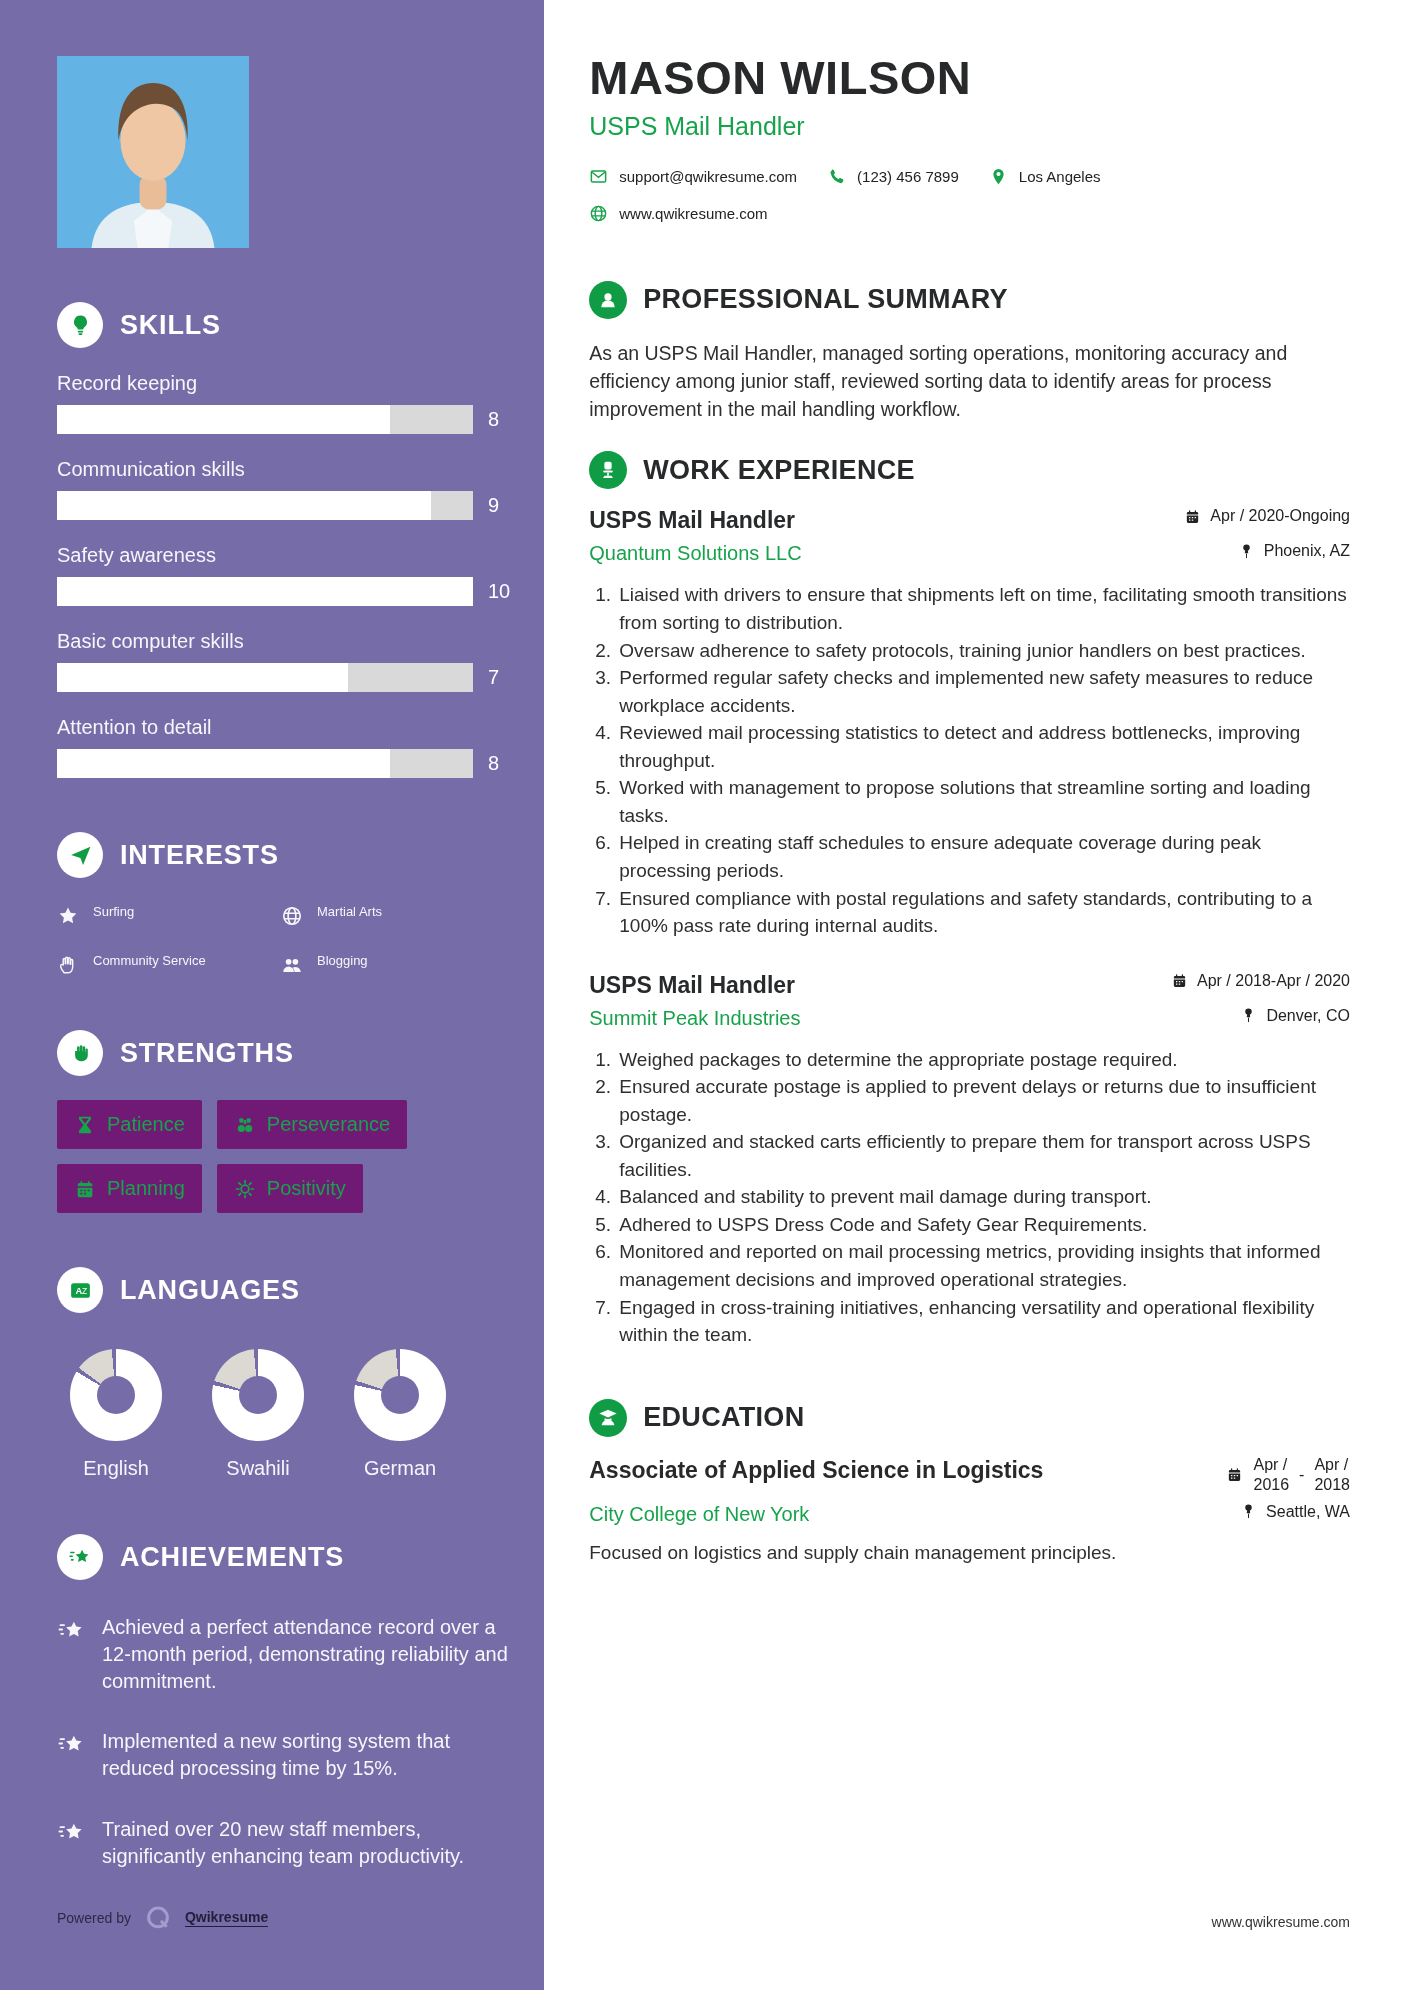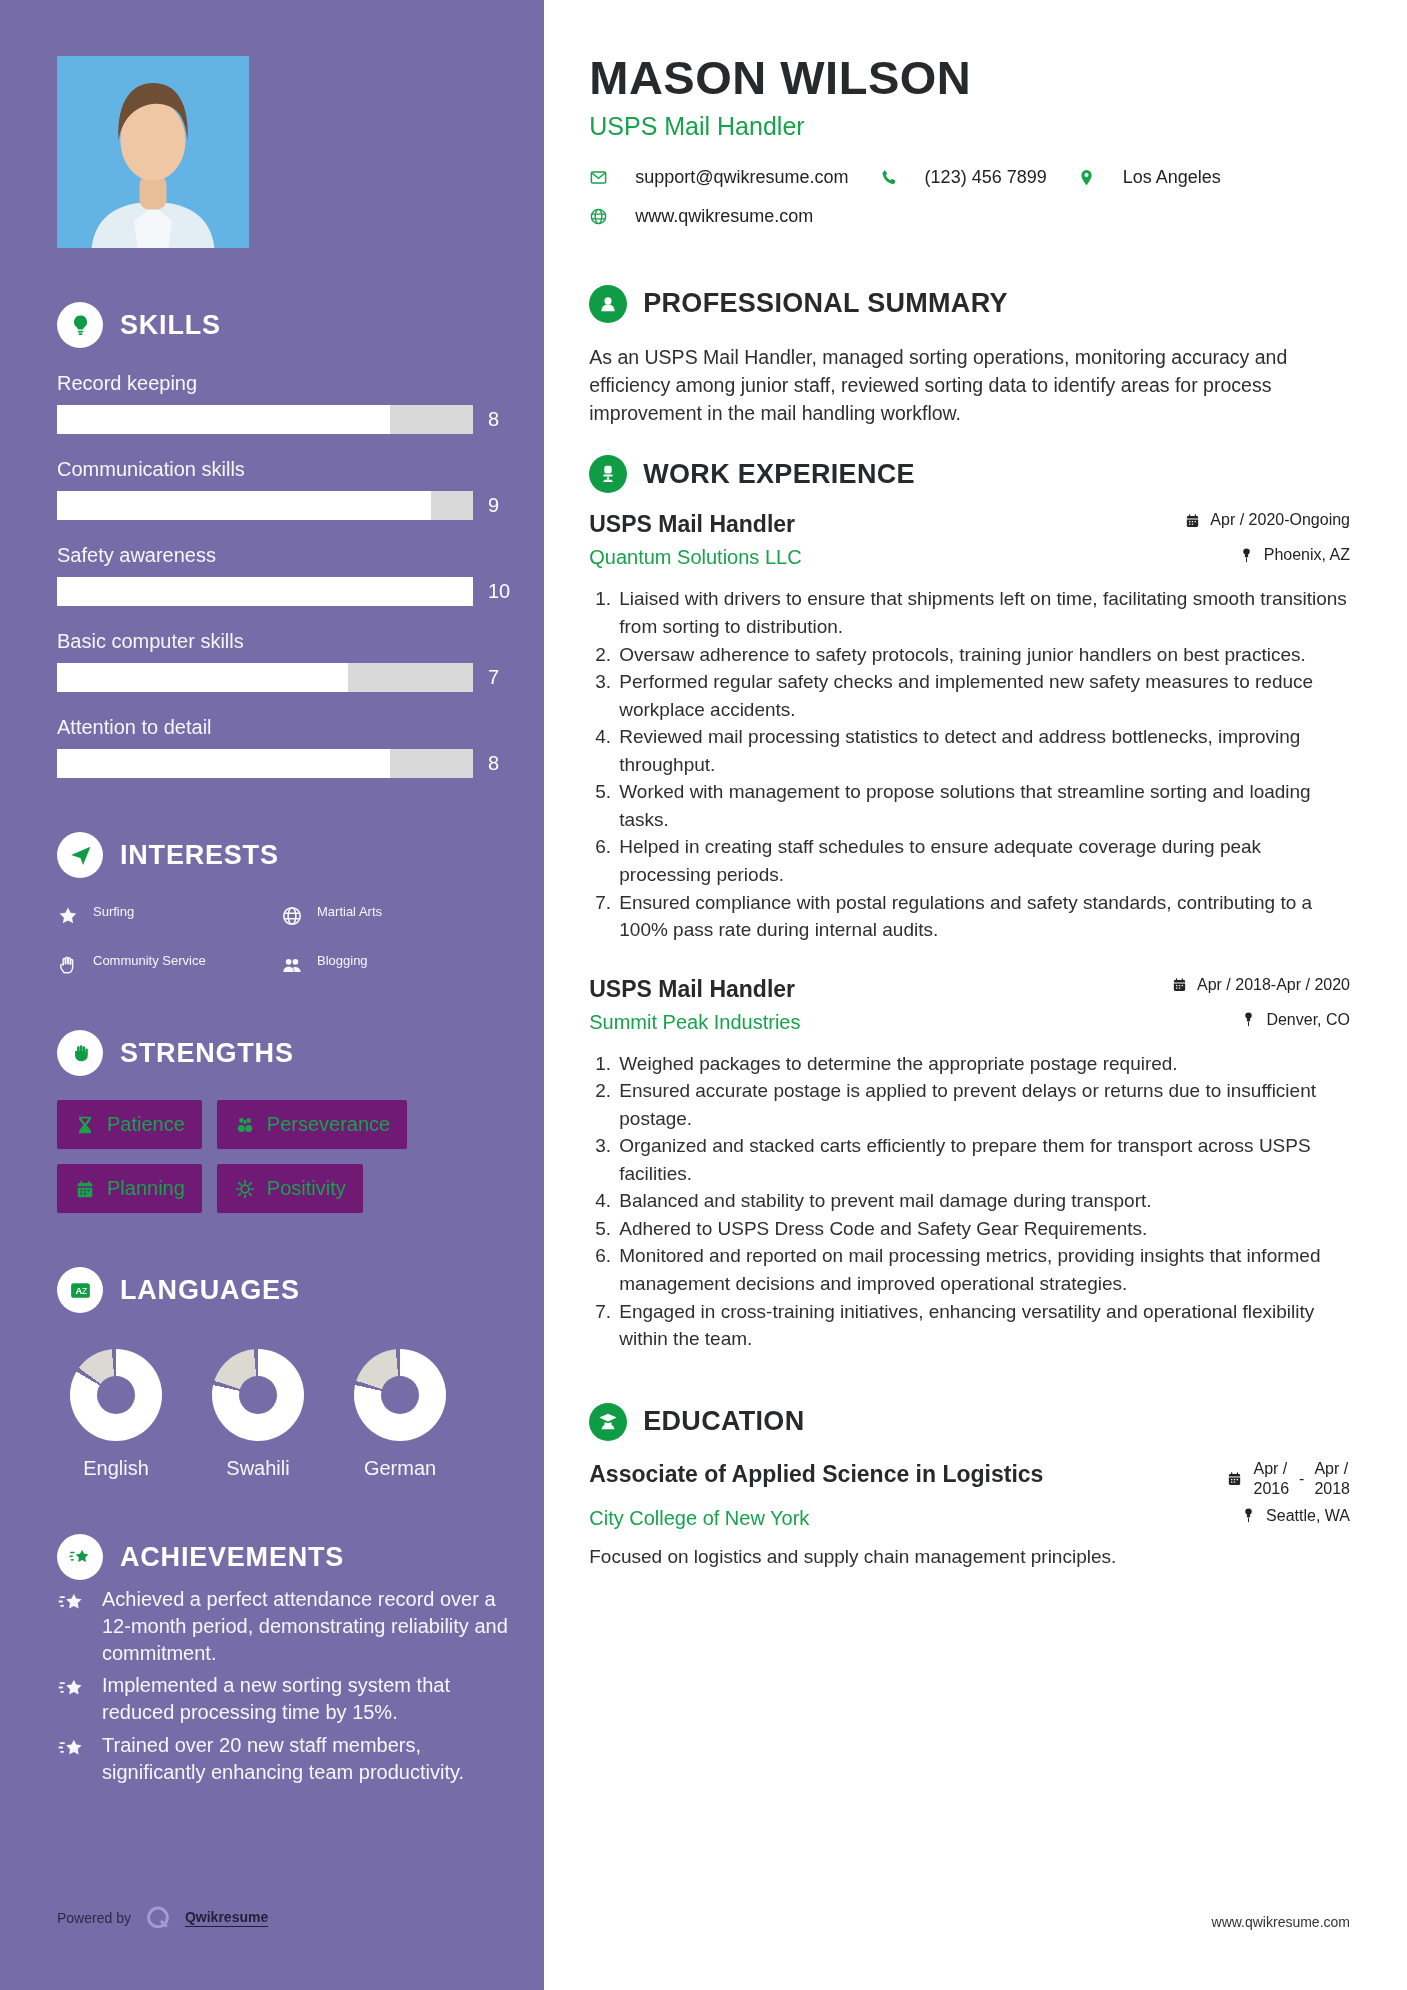--- a/index.html
+++ b/index.html
@@ -37,35 +37,35 @@
   .chip svg{width:22px;height:22px;}
 
   
   .donuts{display:flex;gap:24px;margin-top:36px;}
   .donut-col{width:118px;display:flex;flex-direction:column;align-items:center;}
   .donut{width:92px;height:92px;border-radius:50%;position:relative;}
   .donut::after{content:'';position:absolute;inset:27px;border-radius:50%;background:#756CA8;}
   .donut-label{margin-top:16px;font-size:20px;color:#F7F6FB;}
 
   
-  .ach-item{display:flex;gap:15px;margin-top:6px;font-size:20px;line-height:1.34;color:#F7F6FB;}
+  .ach-item{display:flex;gap:15px;margin-top:34px;font-size:20px;line-height:1.34;color:#F7F6FB;}
   .ach-item svg{width:30px;height:30px;flex:0 0 30px;margin-top:2px;}
 
   .side-footer{position:absolute;left:57px;bottom:58px;display:flex;align-items:center;gap:13px;}
   .powered{font-size:14px;color:#2E2A44;}
   .qlogo{width:28px;height:28px;color:#A49CCF;}
   .brand-link{font-size:14px;font-weight:700;color:#241F38;border-bottom:1.5px solid #241F38;padding-bottom:1px;}
 
   
   .main{flex:1;box-sizing:border-box;padding:52px 57px 0 45px;position:relative;color:#27292B;}
   .name{font-size:47px;font-weight:800;letter-spacing:.5px;color:#27292B;line-height:1.1;}
   .job-title{font-size:25px;color:#17A24B;margin-top:8px;font-weight:500;}
   .contact-row{display:flex;align-items:center;gap:30px;margin-top:26px;}
   .contact-row.second{margin-top:18px;}
-  .contact-item{display:flex;align-items:center;gap:27px;font-size:18px;color:#222222;}
+  .contact-item{display:flex;align-items:center;gap:11px;font-size:15px;color:#222222;}
   .contact-item svg{width:19px;height:19px;color:#17A24B;}
 
   .main-sec-h{display:flex;align-items:center;gap:16px;}
   .main-badge{width:38px;height:38px;border-radius:50%;background:#0F9C44;color:#ffffff;
               display:flex;align-items:center;justify-content:center;flex:0 0 38px;}
   .main-badge svg{width:22px;height:22px;}
   .main-title{font-size:27px;font-weight:700;letter-spacing:.3px;color:#27292B;}
 
   .summary-text{margin-top:20px;font-size:19.5px;line-height:1.45;color:#2F2F31;}
 

